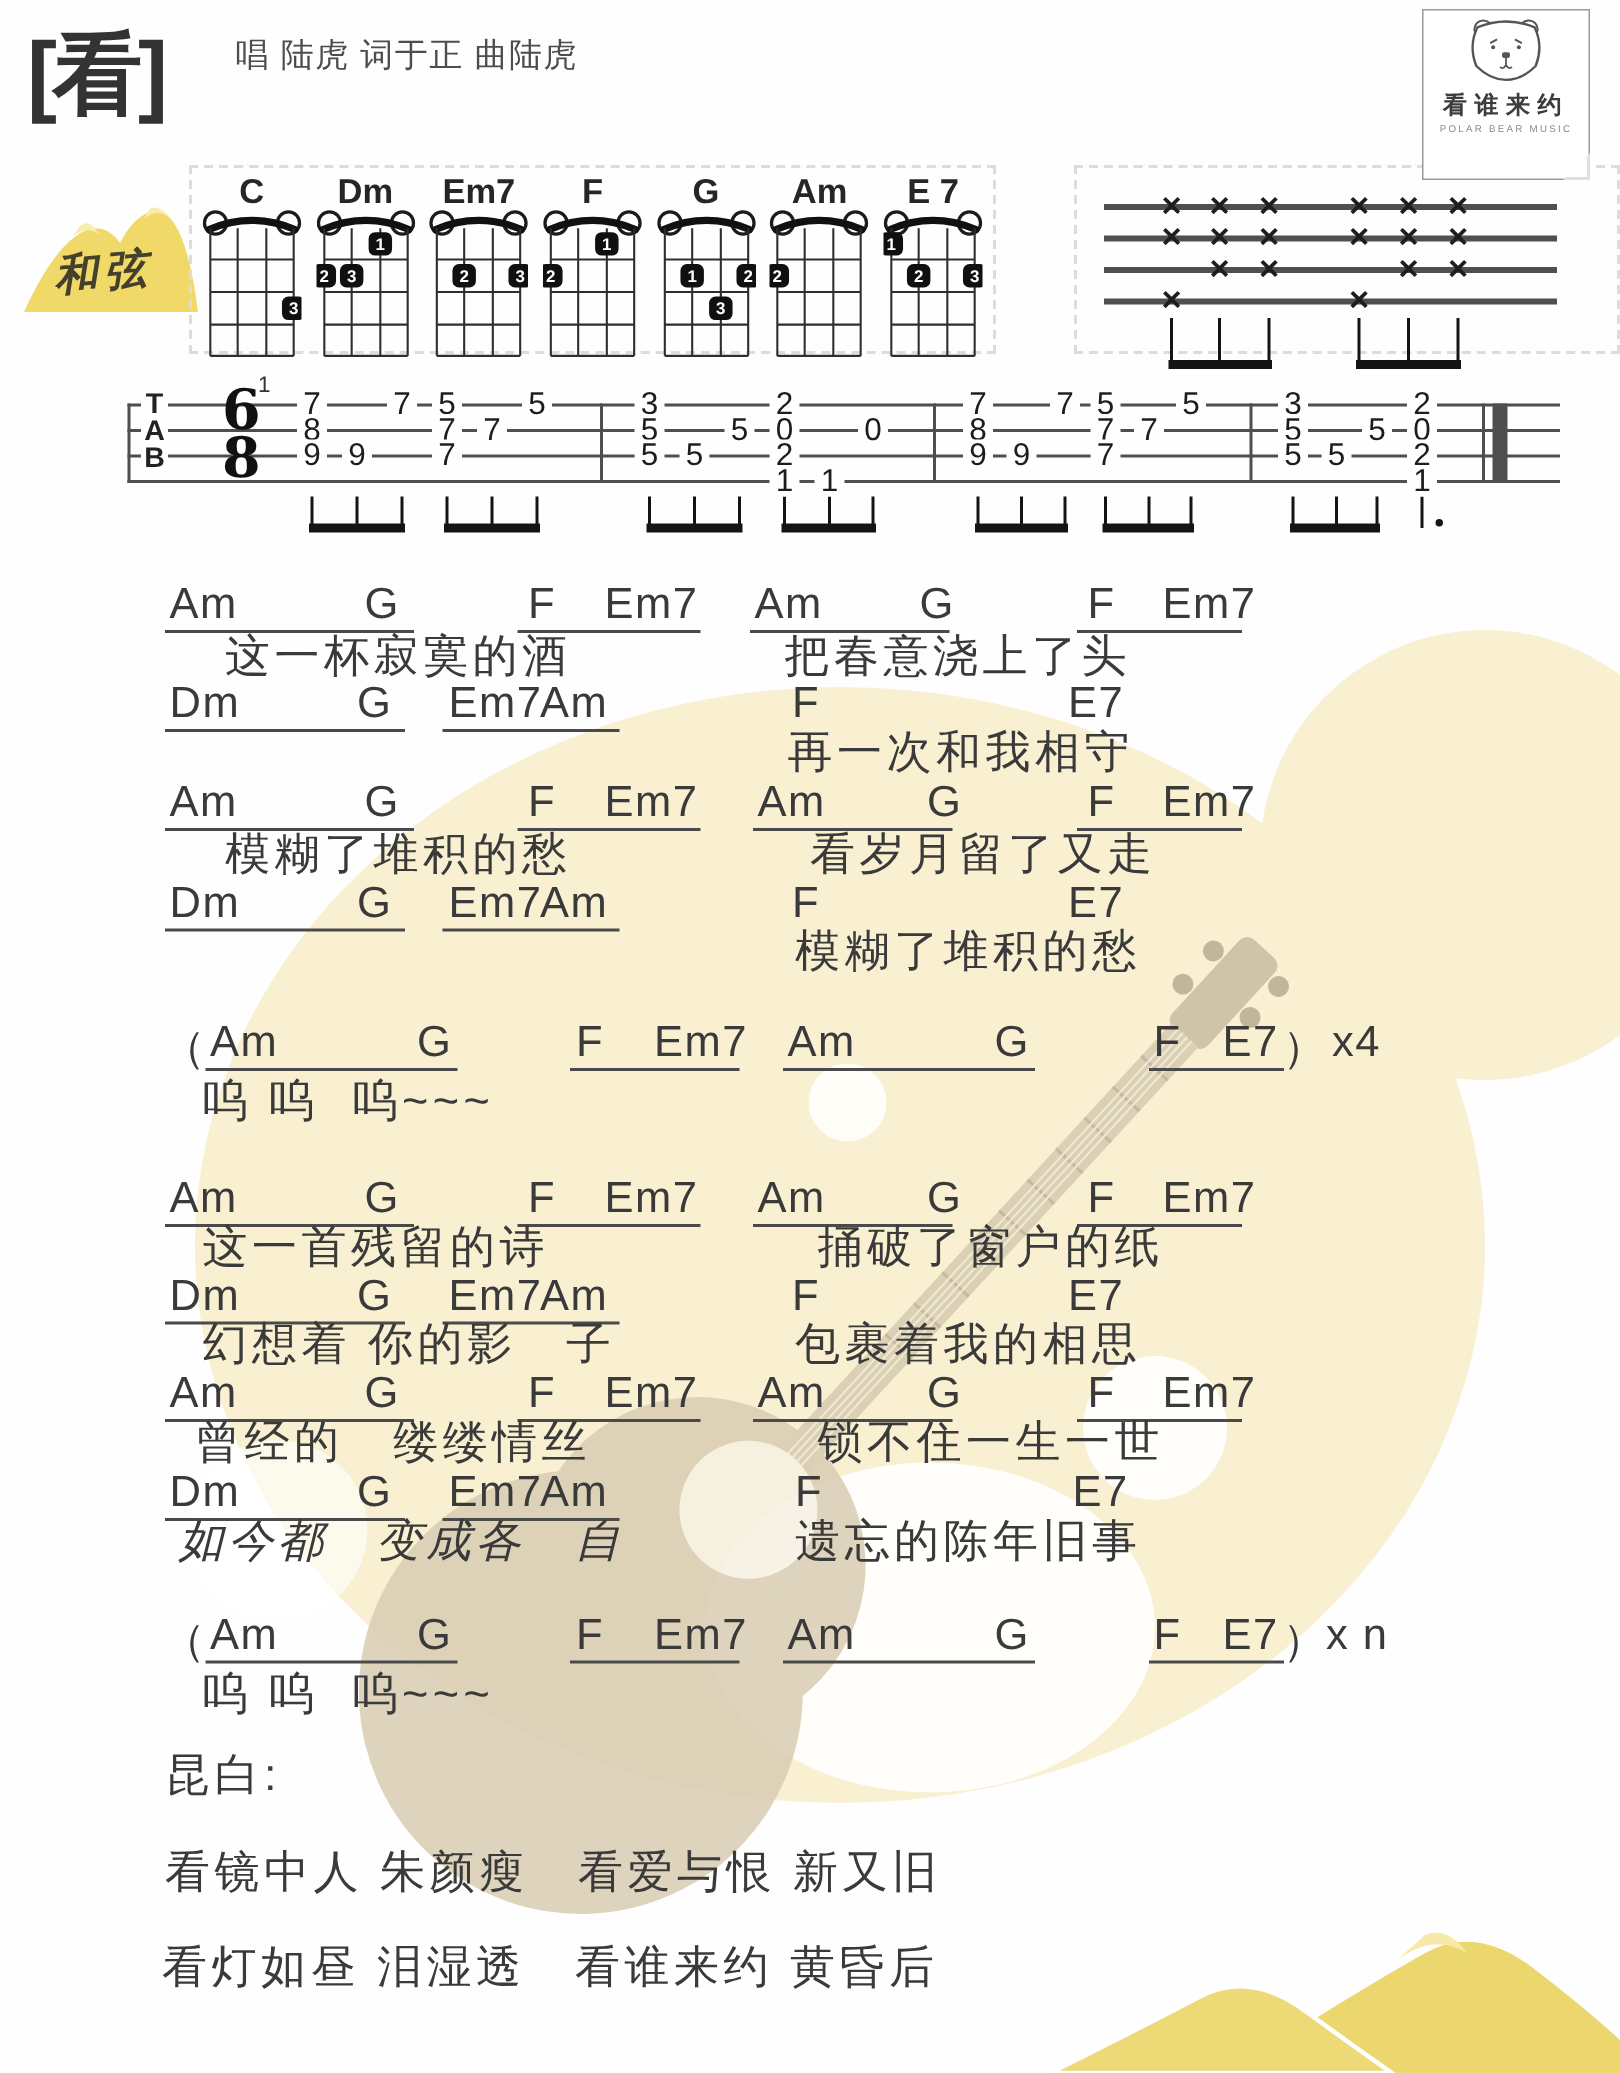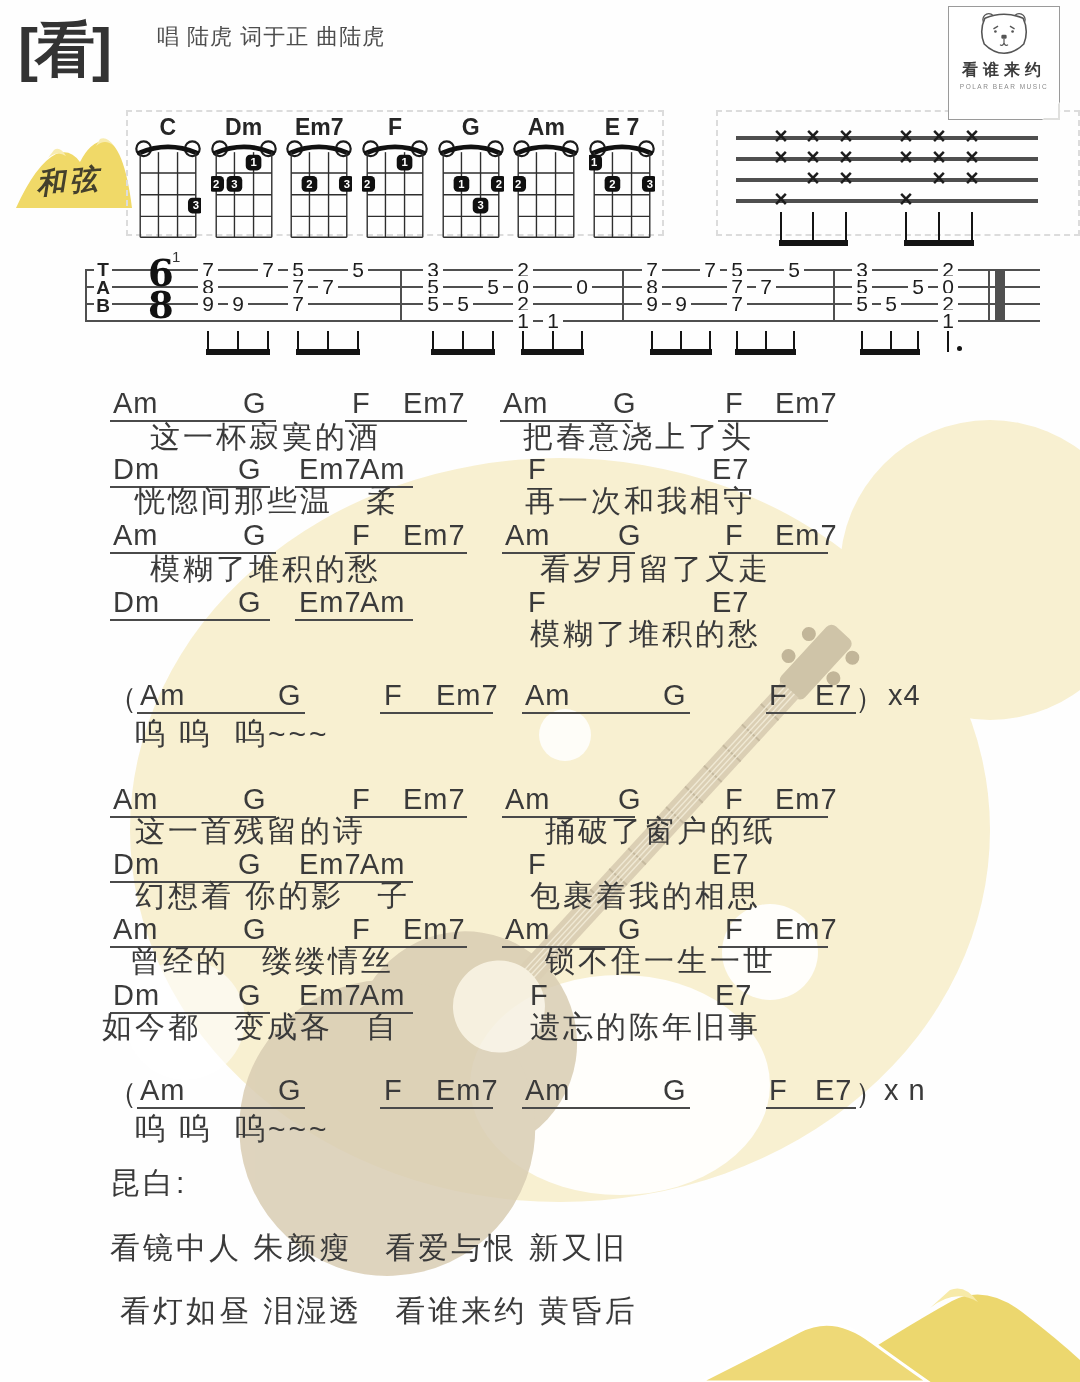--- a/index.html
+++ b/index.html
@@ -405,21 +405,20 @@
       <div class="lyric" style="left: 150px; top: 417px;">这一杯寂寞的酒</div>
       <div class="lyric" style="left: 523px; top: 417px;">把春意浇上了头</div>
       <div class="chord" style="left: 113px; top: 453px;">Dm</div>
       <div class="chord" style="left: 238px; top: 453px;">G</div>
       <div class="chord" style="left: 299px; top: 453px;">Em7</div>
       <div class="chord" style="left: 360px; top: 453px;">Am</div>
       <div class="chord" style="left: 528px; top: 453px;">F</div>
       <div class="chord" style="left: 712px; top: 453px;">E7</div>
       <div class="rule" style="left: 110px; top: 486px; width: 160px;"></div>
       <div class="rule" style="left: 295px; top: 486px; width: 118px;"></div>
-      <div class="lyric" style="left: 135px; top: 481px;">恍惚间那些温　柔</div>
       <div class="lyric" style="left: 525px; top: 481px;">再一次和我相守</div>
       <div class="chord" style="left: 113px; top: 519px;">Am</div>
       <div class="chord" style="left: 243px; top: 519px;">G</div>
       <div class="chord" style="left: 352px; top: 519px;">F</div>
       <div class="chord" style="left: 403px; top: 519px;">Em7</div>
       <div class="chord" style="left: 505px; top: 519px;">Am</div>
       <div class="chord" style="left: 618px; top: 519px;">G</div>
       <div class="chord" style="left: 725px; top: 519px;">F</div>
       <div class="chord" style="left: 775px; top: 519px;">Em7</div>
       <div class="rule" style="left: 110px; top: 552px; width: 166px;"></div>
@@ -492,36 +491,36 @@
       <div class="lyric" style="left: 130px; top: 941px;">曾经的　缕缕情丝</div>
       <div class="lyric" style="left: 545px; top: 941px;">锁不住一生一世</div>
       <div class="chord" style="left: 113px; top: 979px;">Dm</div>
       <div class="chord" style="left: 238px; top: 979px;">G</div>
       <div class="chord" style="left: 299px; top: 979px;">Em7</div>
       <div class="chord" style="left: 360px; top: 979px;">Am</div>
       <div class="chord" style="left: 530px; top: 979px;">F</div>
       <div class="chord" style="left: 715px; top: 979px;">E7</div>
       <div class="rule" style="left: 110px; top: 1012px; width: 160px;"></div>
       <div class="rule" style="left: 295px; top: 1012px; width: 118px;"></div>
-      <div class="lyric" style="left: 102px; top: 1007px;">如今都　变成各　自</div>
+      <div class="lyric" style="left: 119px; top: 1007px; font-style: italic;">如今都　变成各　自</div>
       <div class="lyric" style="left: 530px; top: 1007px;">遗忘的陈年旧事</div>
       <div class="chord" style="left: 108px; top: 1074px;">（</div>
       <div class="chord" style="left: 140px; top: 1074px;">Am</div>
       <div class="chord" style="left: 278px; top: 1074px;">G</div>
       <div class="chord" style="left: 384px; top: 1074px;">F</div>
       <div class="chord" style="left: 436px; top: 1074px;">Em7</div>
       <div class="chord" style="left: 525px; top: 1074px;">Am</div>
       <div class="chord" style="left: 663px; top: 1074px;">G</div>
       <div class="chord" style="left: 769px; top: 1074px;">F</div>
       <div class="chord" style="left: 815px; top: 1074px;">E7</div>
       <div class="chord" style="left: 855px; top: 1074px;">）</div>
       <div class="chord" style="left: 884px; top: 1074px;">x n</div>
       <div class="rule" style="left: 137px; top: 1107px; width: 168px;"></div>
       <div class="rule" style="left: 380px; top: 1107px; width: 113px;"></div>
       <div class="rule" style="left: 522px; top: 1107px; width: 168px;"></div>
       <div class="rule" style="left: 766px; top: 1107px; width: 90px;"></div>
       <div class="lyric" style="left: 135px; top: 1109px;">呜 呜  呜~~~</div>
       <div class="lyric" style="left: 110px; top: 1163px;">昆白:</div>
       <div class="lyric" style="left: 110px; top: 1228px;">看镜中人 朱颜瘦　看爱与恨 新又旧</div>
-      <div class="lyric" style="left: 120px; top: 1291px;">看灯如昼 泪湿透　看谁来约 黄昏后</div>
+      <div class="lyric" style="left: 108px; top: 1291px;">看灯如昼 泪湿透　看谁来约 黄昏后</div>
     </div>
 
 </div>
 
 </body></html>

